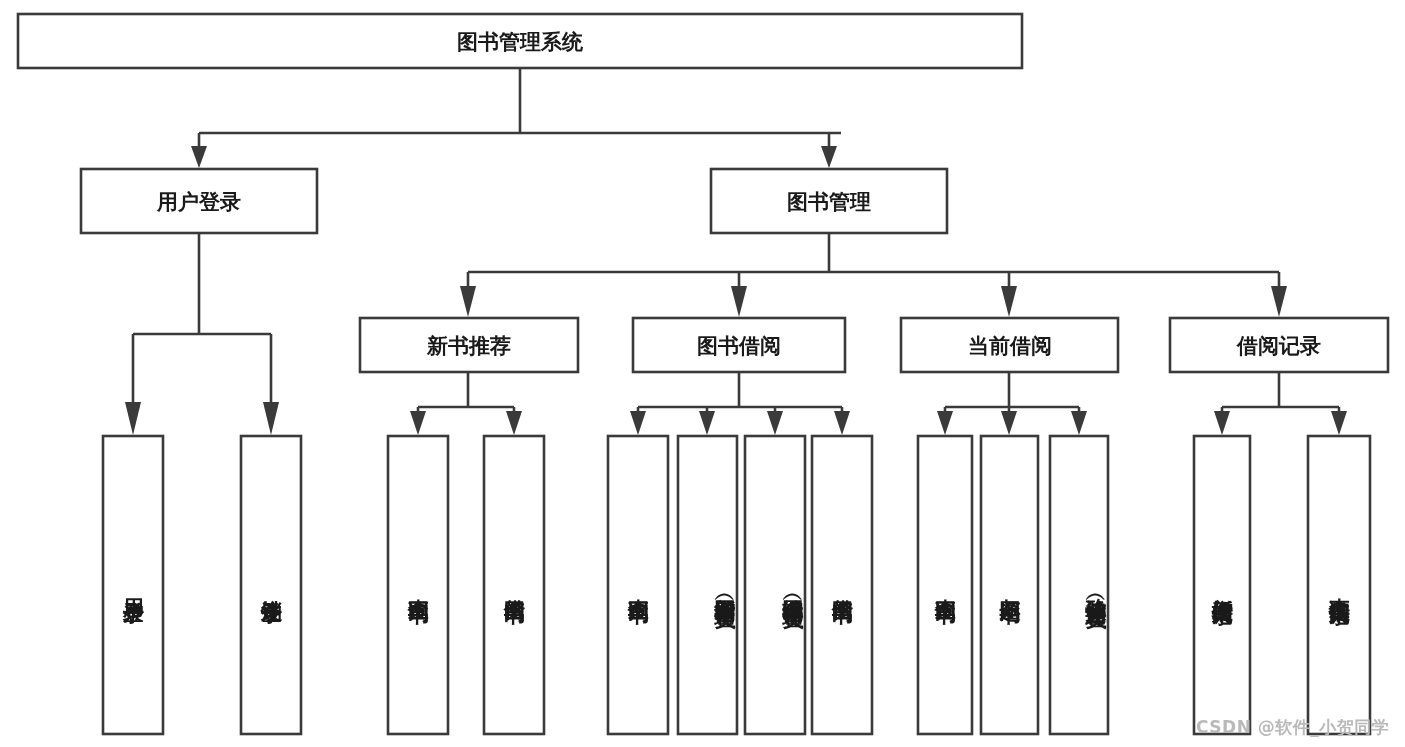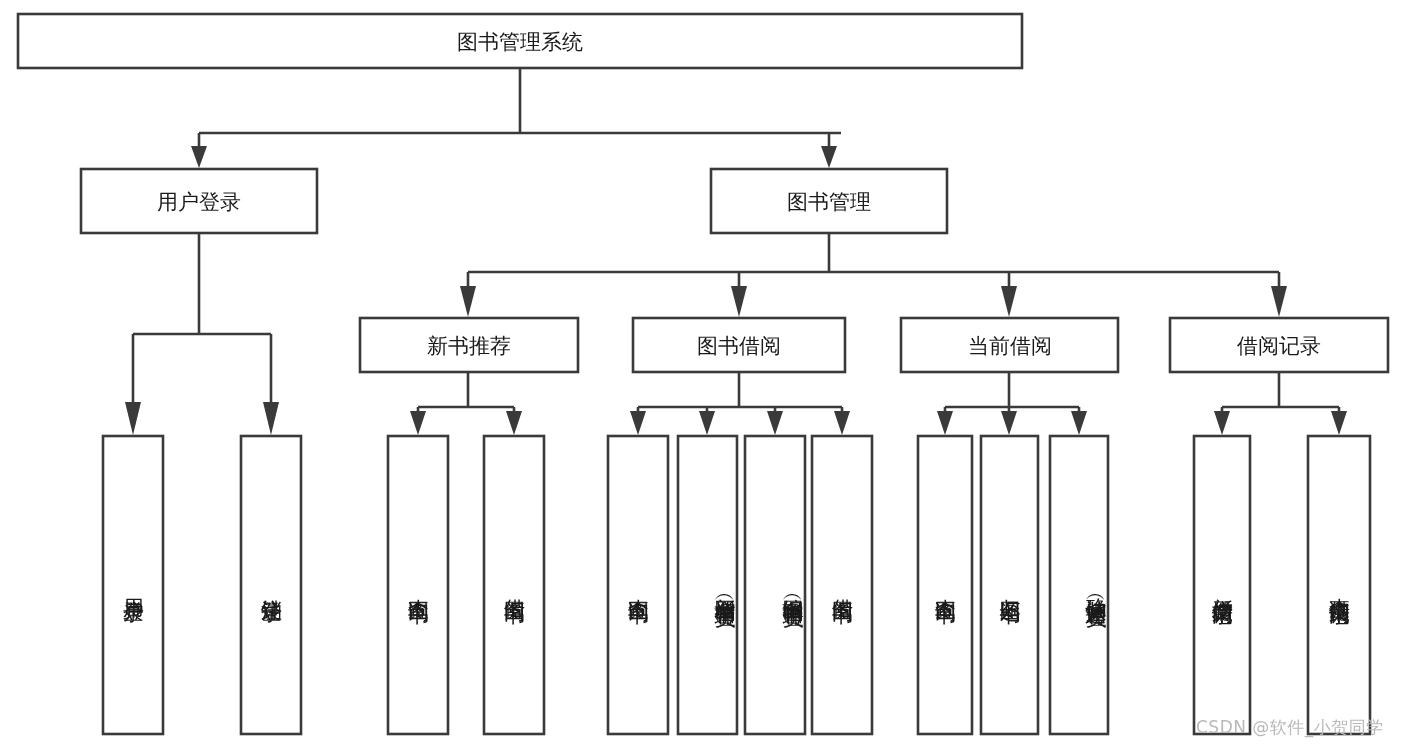--- a/index.html
+++ b/index.html
@@ -11,20 +11,21 @@
     width: 1405px;
     height: 747px;
     font-family: "DejaVu Sans", "Liberation Sans", sans-serif;
     overflow: hidden;
   }
   #diagram-root {
     position: relative;
     width: 1405px;
     height: 747px;
     background: #ffffff;
+    font-weight: bold;
   }
   svg#tree-svg {
     position: absolute;
     left: 0;
     top: 0;
     width: 1405px;
     height: 747px;
   }
   .node-box {
     fill: #ffffff;

